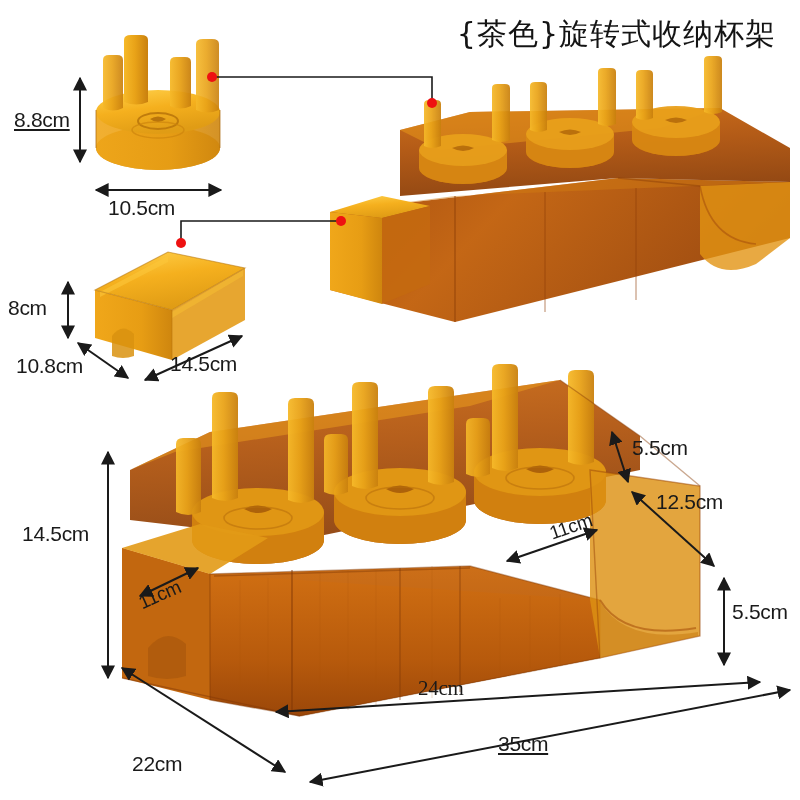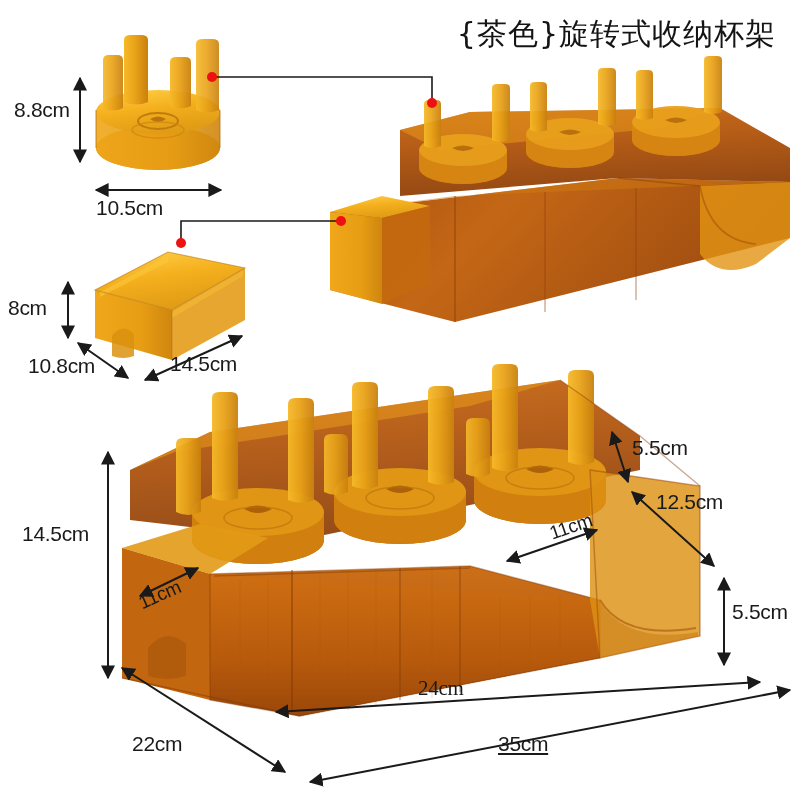--- a/index.html
+++ b/index.html
@@ -296,32 +296,32 @@
       <line x1="724" y1="578" x2="724" y2="665"></line>
 
       <line x1="276" y1="712" x2="760" y2="682"></line>
 
       <line x1="122" y1="668" x2="285" y2="772"></line>
 
       <line x1="310" y1="782" x2="790" y2="690"></line>
     </g>
   </svg>
 
-  <div class="dim-label" style="left:14px;  top:98px;">8.8cm</div>
-  <div class="dim-label" style="left:96px; top:196px;">10.5cm</div>
+  <div class="dim-label" style="left:14px;  top:108px;text-decoration:underline;">8.8cm</div>
+  <div class="dim-label" style="left:108px; top:196px;">10.5cm</div>
 
   <div class="dim-label" style="left:8px;   top:296px;text-align:center;">8cm</div>
-  <div class="dim-label" style="left:16px;  top:354px;margin-left:12px;">10.8cm</div>
+  <div class="dim-label" style="left:16px;  top:354px;">10.8cm</div>
   <div class="dim-label" style="left:170px; top:352px;">14.5cm</div>
 
   <div class="dim-label" style="left:22px;  top:522px;">14.5cm</div>
   <div class="dim-label sm" style="left:138px; top:584px; transform:rotate(-24deg);">11cm</div>
   <div class="dim-label sm" style="left:549px; top:516px; transform:rotate(-19deg);">11cm</div>
 
   <div class="dim-label" style="left:632px; top:436px;">5.5cm</div>
   <div class="dim-label" style="left:656px; top:490px;">12.5cm</div>
   <div class="dim-label" style="left:732px; top:600px;">5.5cm</div>
 
   <div class="dim-label" style="left:418px; top:676px;font-family:Liberation Serif, serif;">24cm</div>
-  <div class="dim-label" style="left:132px; top:732px;">22cm</div>
+  <div class="dim-label" style="left:132px; top:752px;">22cm</div>
   <div class="dim-label" style="left:498px; top:732px;text-decoration:underline;">35cm</div>
 
 </div>
 
 </body></html>

